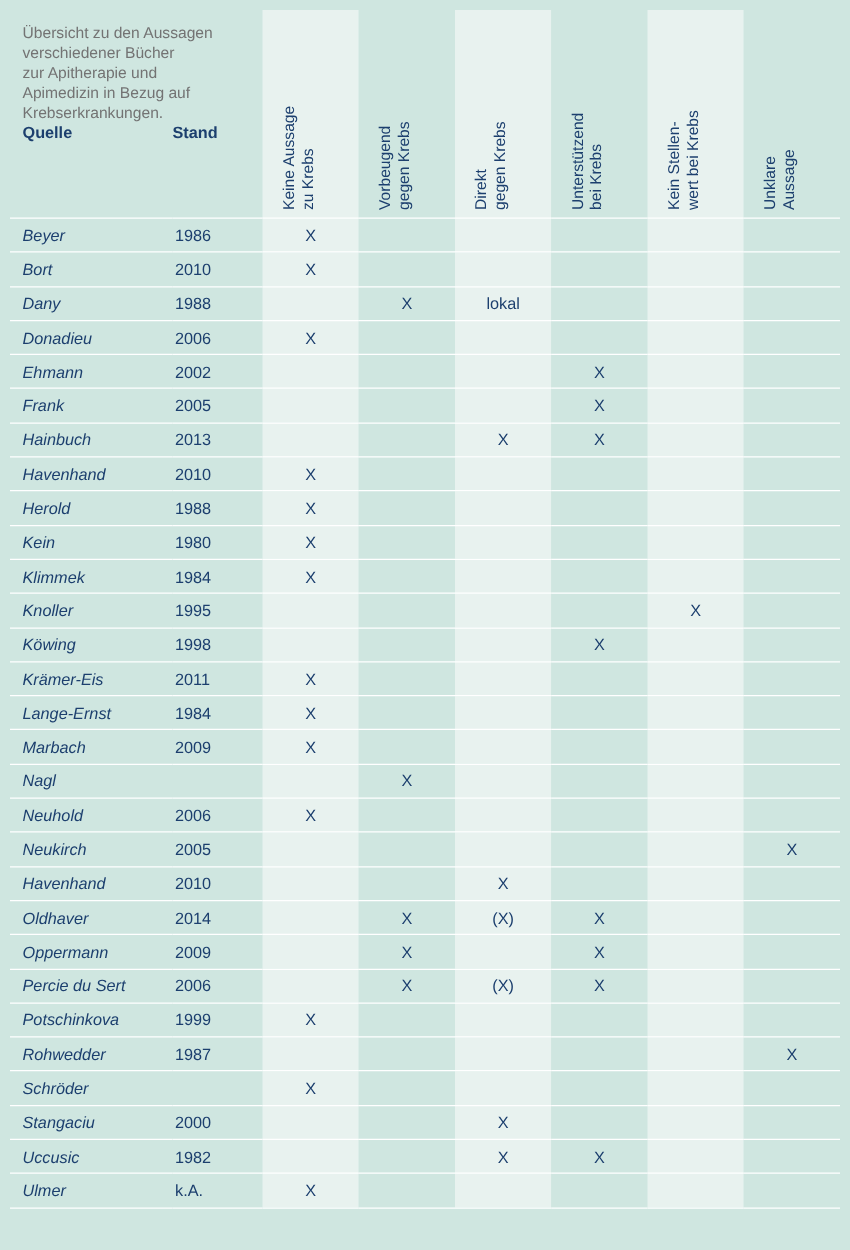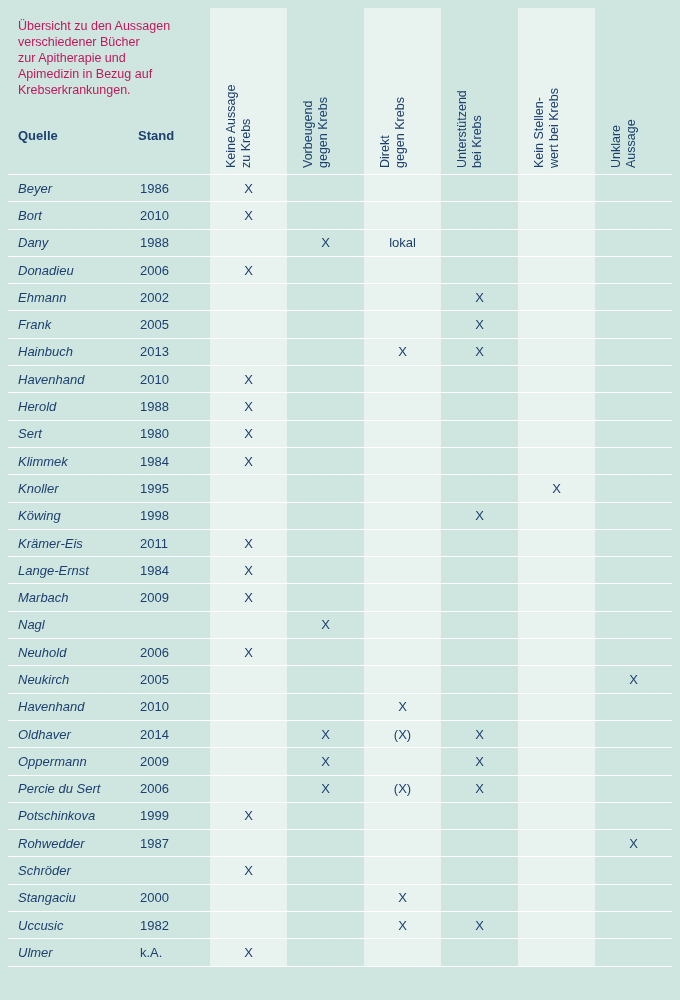--- a/index.html
+++ b/index.html
@@ -39,32 +39,31 @@
     height: 160px;
   }
   .hdr-title-cell {
     vertical-align: top;
     padding: 0;
   }
   .title-wrap {
     padding: 10px 6px 0 10px;
     font-size: 12.5px;
     line-height: 16px;
-    color: #be185d;
+    color: #737373;
   }
   .title-wrap .line { white-space: nowrap; }
   .sub-head {
     font-weight: bold;
     font-size: 13px;
     padding: 0 6px 6px 10px;
   }
   .quelle-label {
     display: inline-block;
     width: 120px;
-    margin-top: 30px;
   }
 
   
   .vhdr {
     vertical-align: bottom;
     padding: 0 0 6px 0;
     text-align: left;
   }
   .vhdr .rot {
     writing-mode: vertical-rl;
@@ -249,21 +248,21 @@
           <td class="quelle rowline col-plain">Herold</td>
           <td class="stand rowline col-plain">1988</td>
           <td class="mark rowline col-shade">X</td>
           <td class="mark rowline col-plain"></td>
           <td class="mark rowline col-shade"></td>
           <td class="mark rowline col-plain"></td>
           <td class="mark rowline col-shade"></td>
           <td class="mark rowline col-plain"></td>
         </tr>
         <tr>
-          <td class="quelle rowline col-plain">Sert</td>
+          <td class="quelle rowline col-plain">Kein</td>
           <td class="stand rowline col-plain">1980</td>
           <td class="mark rowline col-shade">X</td>
           <td class="mark rowline col-plain"></td>
           <td class="mark rowline col-shade"></td>
           <td class="mark rowline col-plain"></td>
           <td class="mark rowline col-shade"></td>
           <td class="mark rowline col-plain"></td>
         </tr>
         <tr>
           <td class="quelle rowline col-plain">Klimmek</td>

